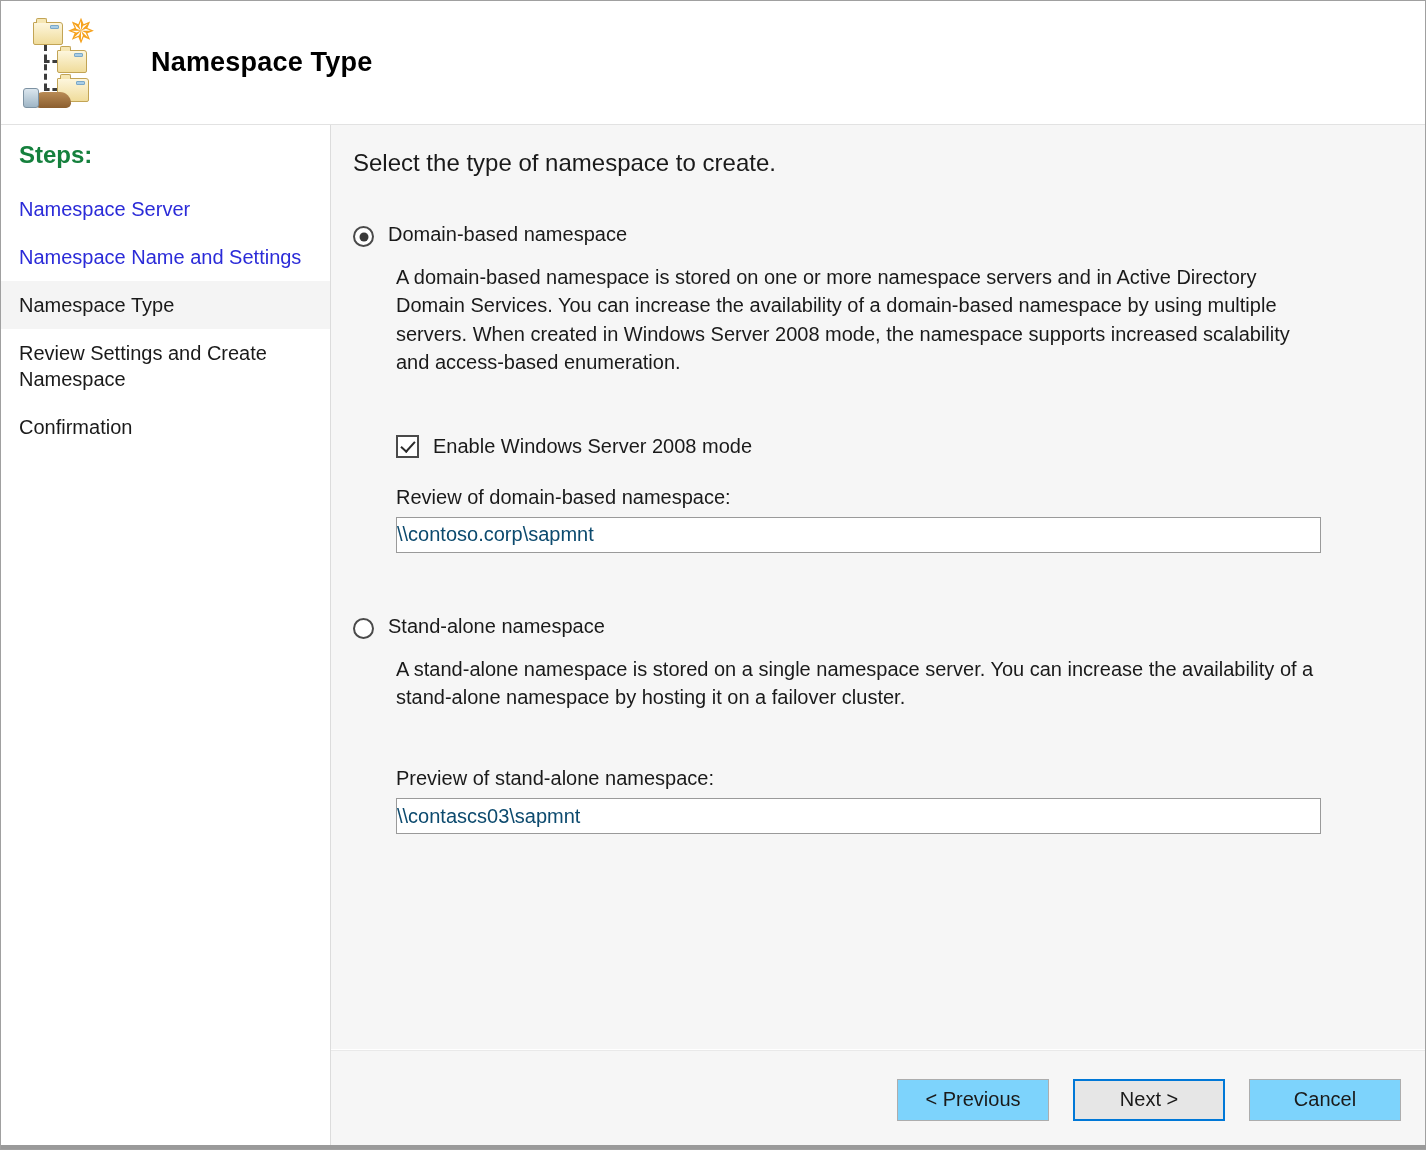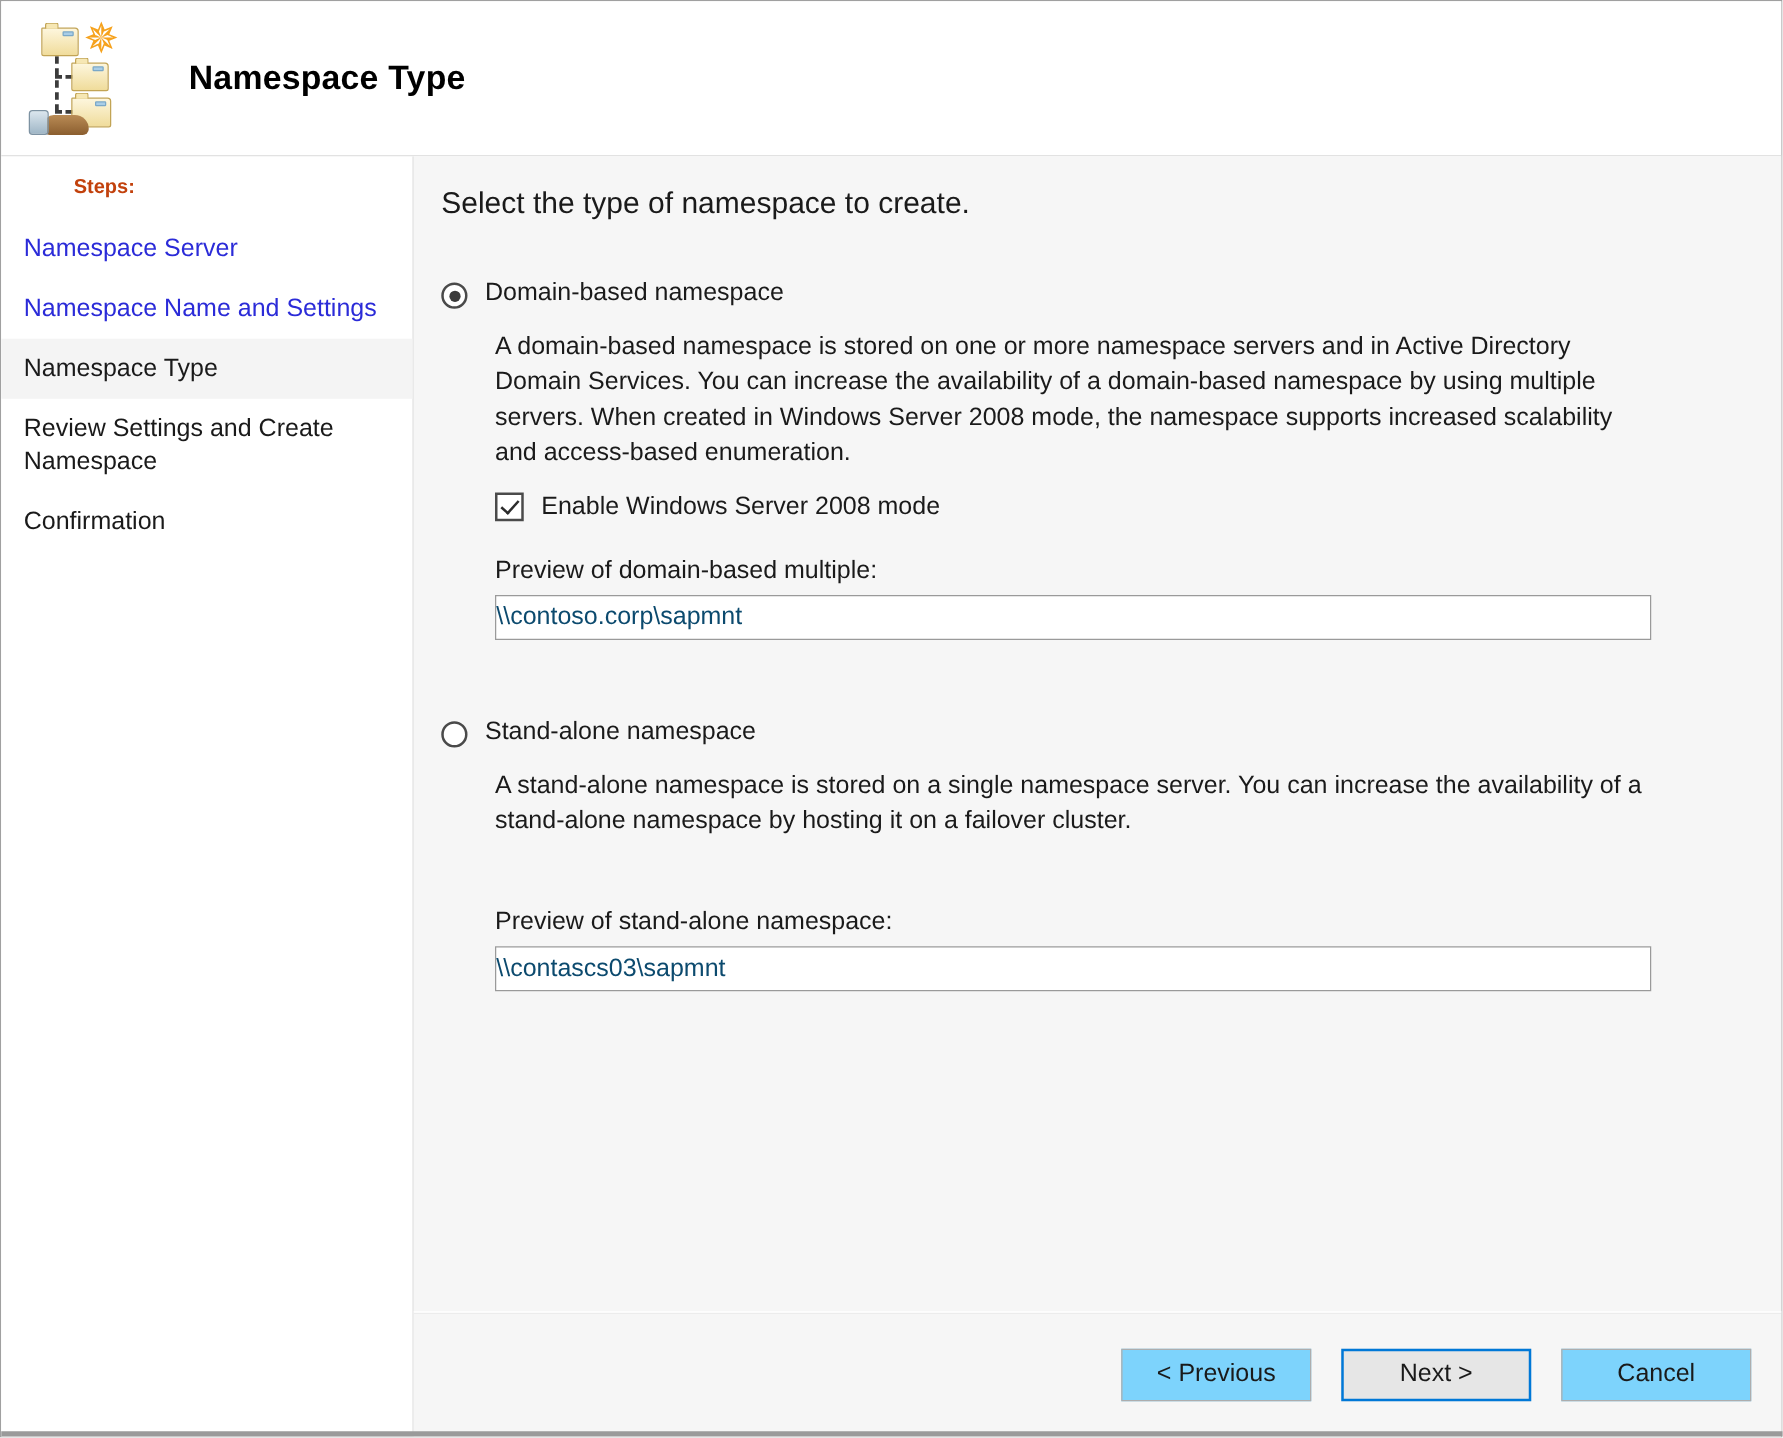--- a/index.html
+++ b/index.html
@@ -225,26 +225,25 @@
   
   .sidebar {
     flex: 0 0 330px;
     width: 330px;
     background: #ffffff;
     border-right: 1px solid #dcdcdc;
     padding-top: 16px;
     box-sizing: border-box;
   }
   .steps-title {
-    font-size: 16px;
+    font-size: 24px;
     font-weight: bold;
-    color: #c2410c;
+    color: #15803d;
     padding: 0 0 0 18px;
     margin-bottom: 16px;
-    margin-left: 40px;
   }
   .step {
     font-size: 20px;
     color: #1a1a1a;
     padding: 11px 14px 11px 18px;
     line-height: 1.3;
     box-sizing: border-box;
   }
   .step.done { color: #2b2bd8; }
   .step.current {
@@ -307,21 +306,21 @@
     color: #1a1a1a;
     line-height: 1.42;
     margin: 16px 0 0 43px;
     max-width: 930px;
   }
 
   .checkbox-row {
     display: flex;
     align-items: center;
     gap: 14px;
-    margin: 17px 0 0 43px;
+    margin: 58px 0 0 43px;
   }
   .checkbox {
     flex: 0 0 auto;
     width: 23px; height: 23px;
     border: 2px solid #4a4a4a;
     background: #ffffff;
     box-sizing: border-box;
     position: relative;
   }
   .checkbox.checked::after {
@@ -451,21 +450,21 @@
           <span class="radio checked"></span>
           <span class="option-label">Domain-based namespace</span>
         </div>
         <div class="option-desc">A domain-based namespace is stored on one or more namespace servers and in Active Directory Domain Services. You can increase the availability of a domain-based namespace by using multiple servers. When created in Windows Server 2008 mode, the namespace supports increased scalability and access-based enumeration.</div>
 
         <div class="checkbox-row">
           <span class="checkbox checked"></span>
           <span class="checkbox-label">Enable Windows Server 2008 mode</span>
         </div>
 
-        <div class="preview-label">Preview of domain-based multiple:</div>
+        <div class="preview-label">Review of domain-based namespace:</div>
         <div class="preview-box">\\contoso.corp\sapmnt</div>
 
         <div class="spacer-large"></div>
 
         <div class="option-row">
           <span class="radio"></span>
           <span class="option-label">Stand-alone namespace</span>
         </div>
         <div class="option-desc">A stand-alone namespace is stored on a single namespace server. You can increase the availability of a stand-alone namespace by hosting it on a failover cluster.</div>
 

